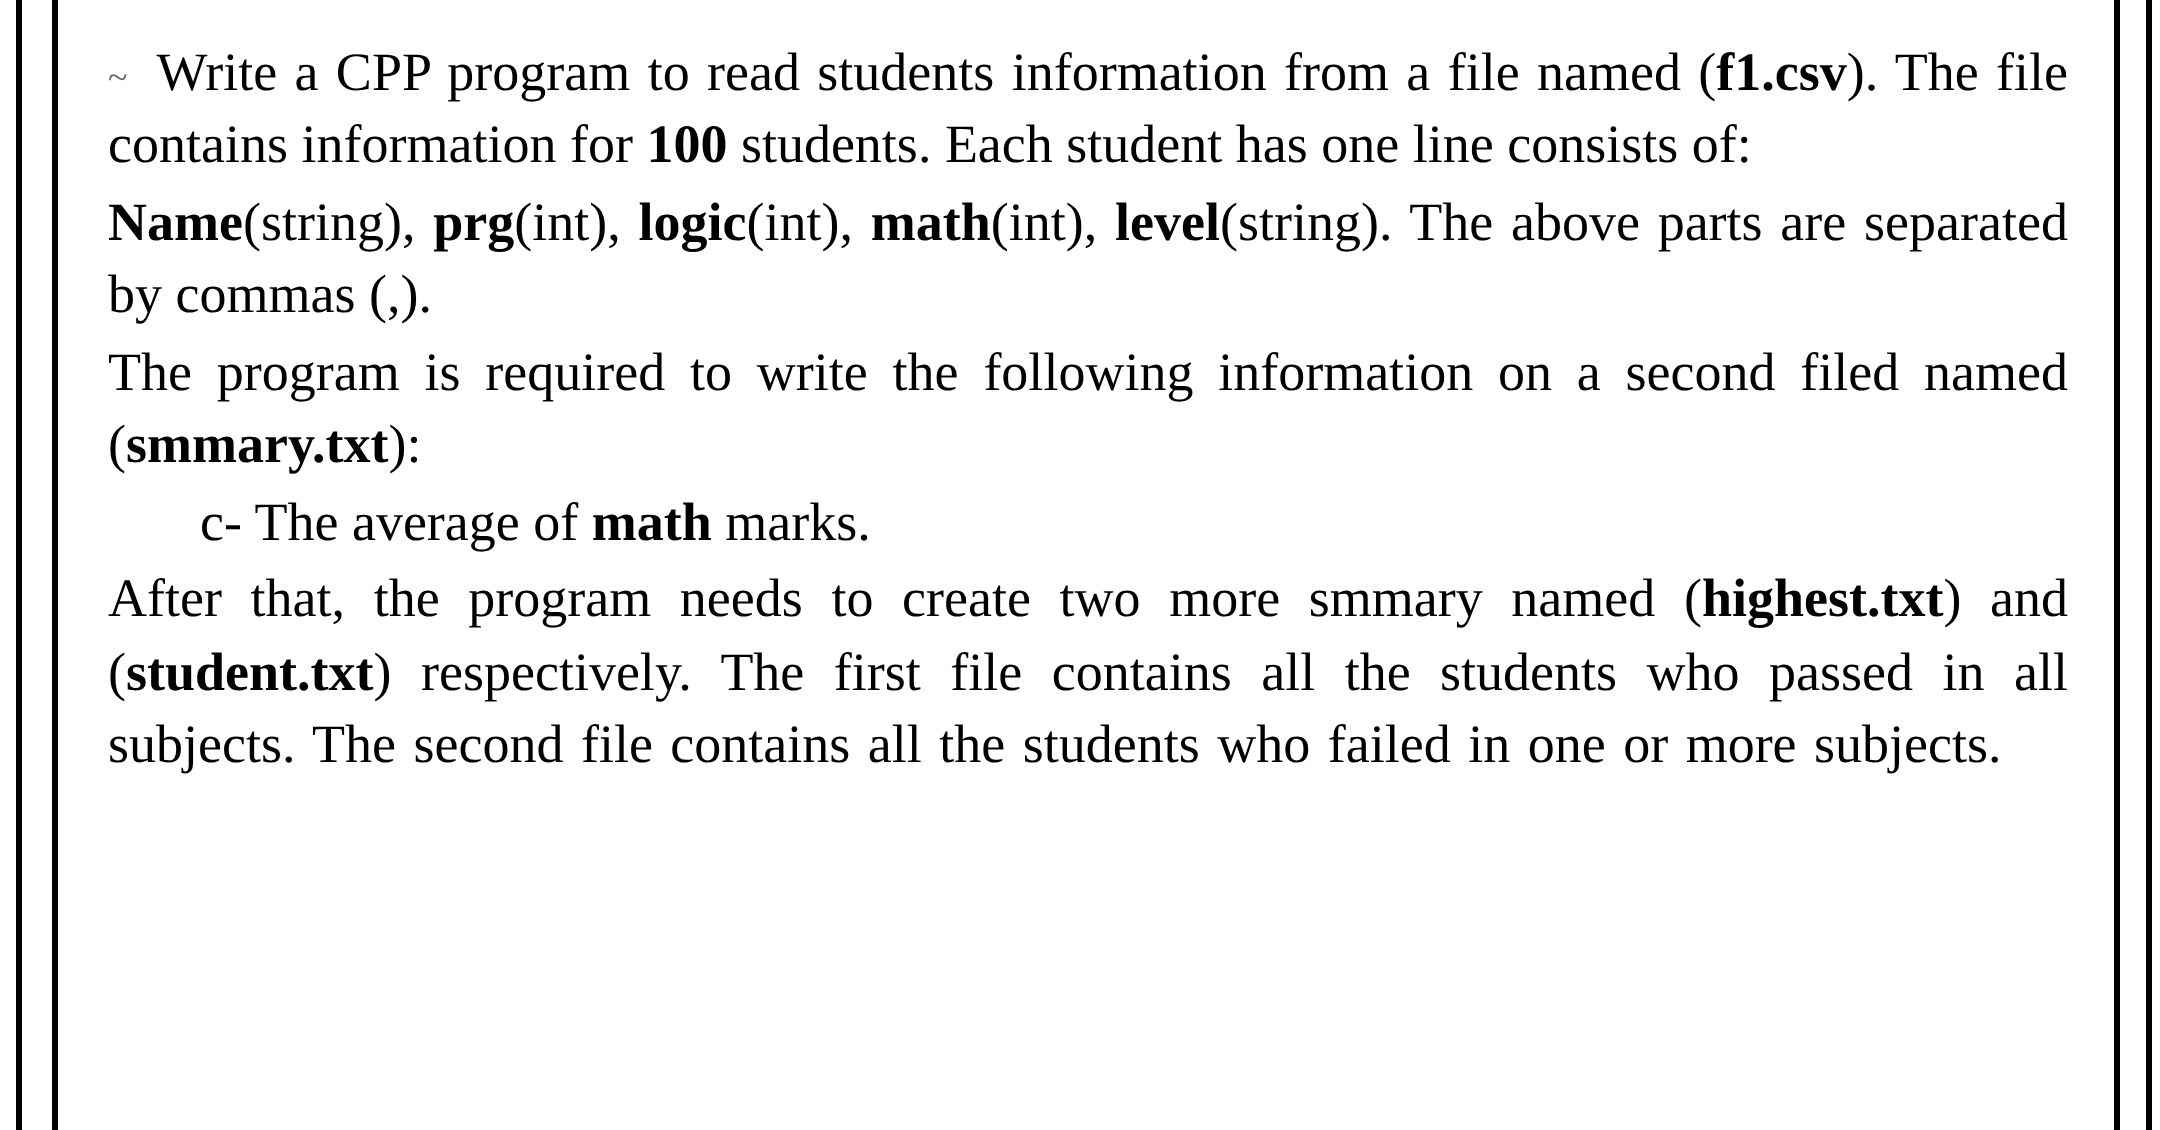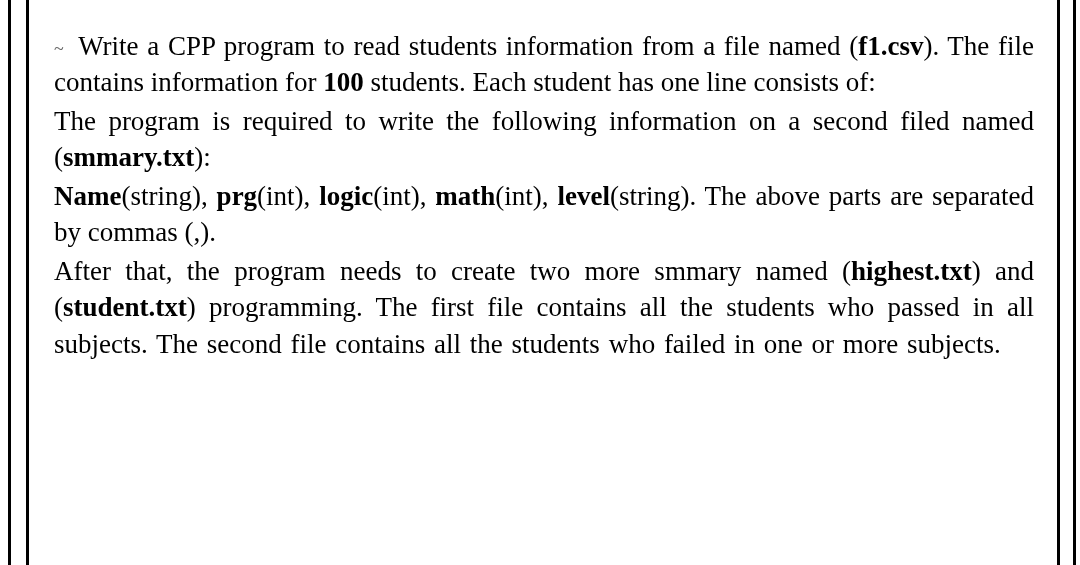--- a/index.html
+++ b/index.html
@@ -27,21 +27,21 @@
       position: absolute;
       top: 0;
       left: 26px;
       right: 20px;
       bottom: 0;
       border-left: 3px solid #000;
       border-right: 3px solid #000;
     }
     .content {
       position: absolute;
-      top: 28px;
+      top: 18px;
       left: 54px;
       right: 46px;
       font-size: 27px;
       line-height: 1.35;
       color: #000;
     }
     .para {
       margin-bottom: 2px;
     }
     .list-indent {
@@ -67,27 +67,30 @@
 <div class="inner-border"></div>
 
 <div class="content">
 
   <div class="para justify">
     <span class="small-tilde">~  </span>
     <span>Write a CPP program to read students information from a file named (</span><b>f1.csv</b><span>). The file contains information for </span><b>100</b><span> students. Each student has one line consists of:</span>
   </div>
 
   <div class="para justify">
-    <span>The program is required to write the following information on a second filed named (</span><b>smmary.txt</b><span>):</span>
+    <b>Name</b><span>(string), </span><b>prg</b><span>(int), </span><b>logic</b><span>(int), </span><b>math</b><span>(int), </span><b>level</b><span>(string). The above parts are separated by commas (,).</span>
   </div>
 
   <div class="para justify">
-    <b>Name</b><span>(string), </span><b>prg</b><span>(int), </span><b>logic</b><span>(int), </span><b>math</b><span>(int), </span><b>level</b><span>(string). The above parts are separated by commas (,).</span>
+    <span>The program is required to write the following information on a second filed named (</span><b>smmary.txt</b><span>):</span>
   </div>
 
 
 
+  <div class="para list-indent">
+    <span>c-  The average of </span><b>math</b><span> marks.</span>
+  </div>
 
   <div class="para justify" style="word-spacing: 2px;">
-    <span>After that, the program needs to create two more smmary named (</span><b>highest.txt</b><span>) and (</span><b>student.txt</b><span>) programming. The first file contains all the students who passed in all subjects. The second file contains all the students who failed in one or more subjects.</span>
+    <span>After that, the program needs to create two more smmary named (</span><b>highest.txt</b><span>) and (</span><b>student.txt</b><span>) respectively. The first file contains all the students who passed in all subjects. The second file contains all the students who failed in one or more subjects.</span>
   </div>
 
 </div>
 
 </body></html>

